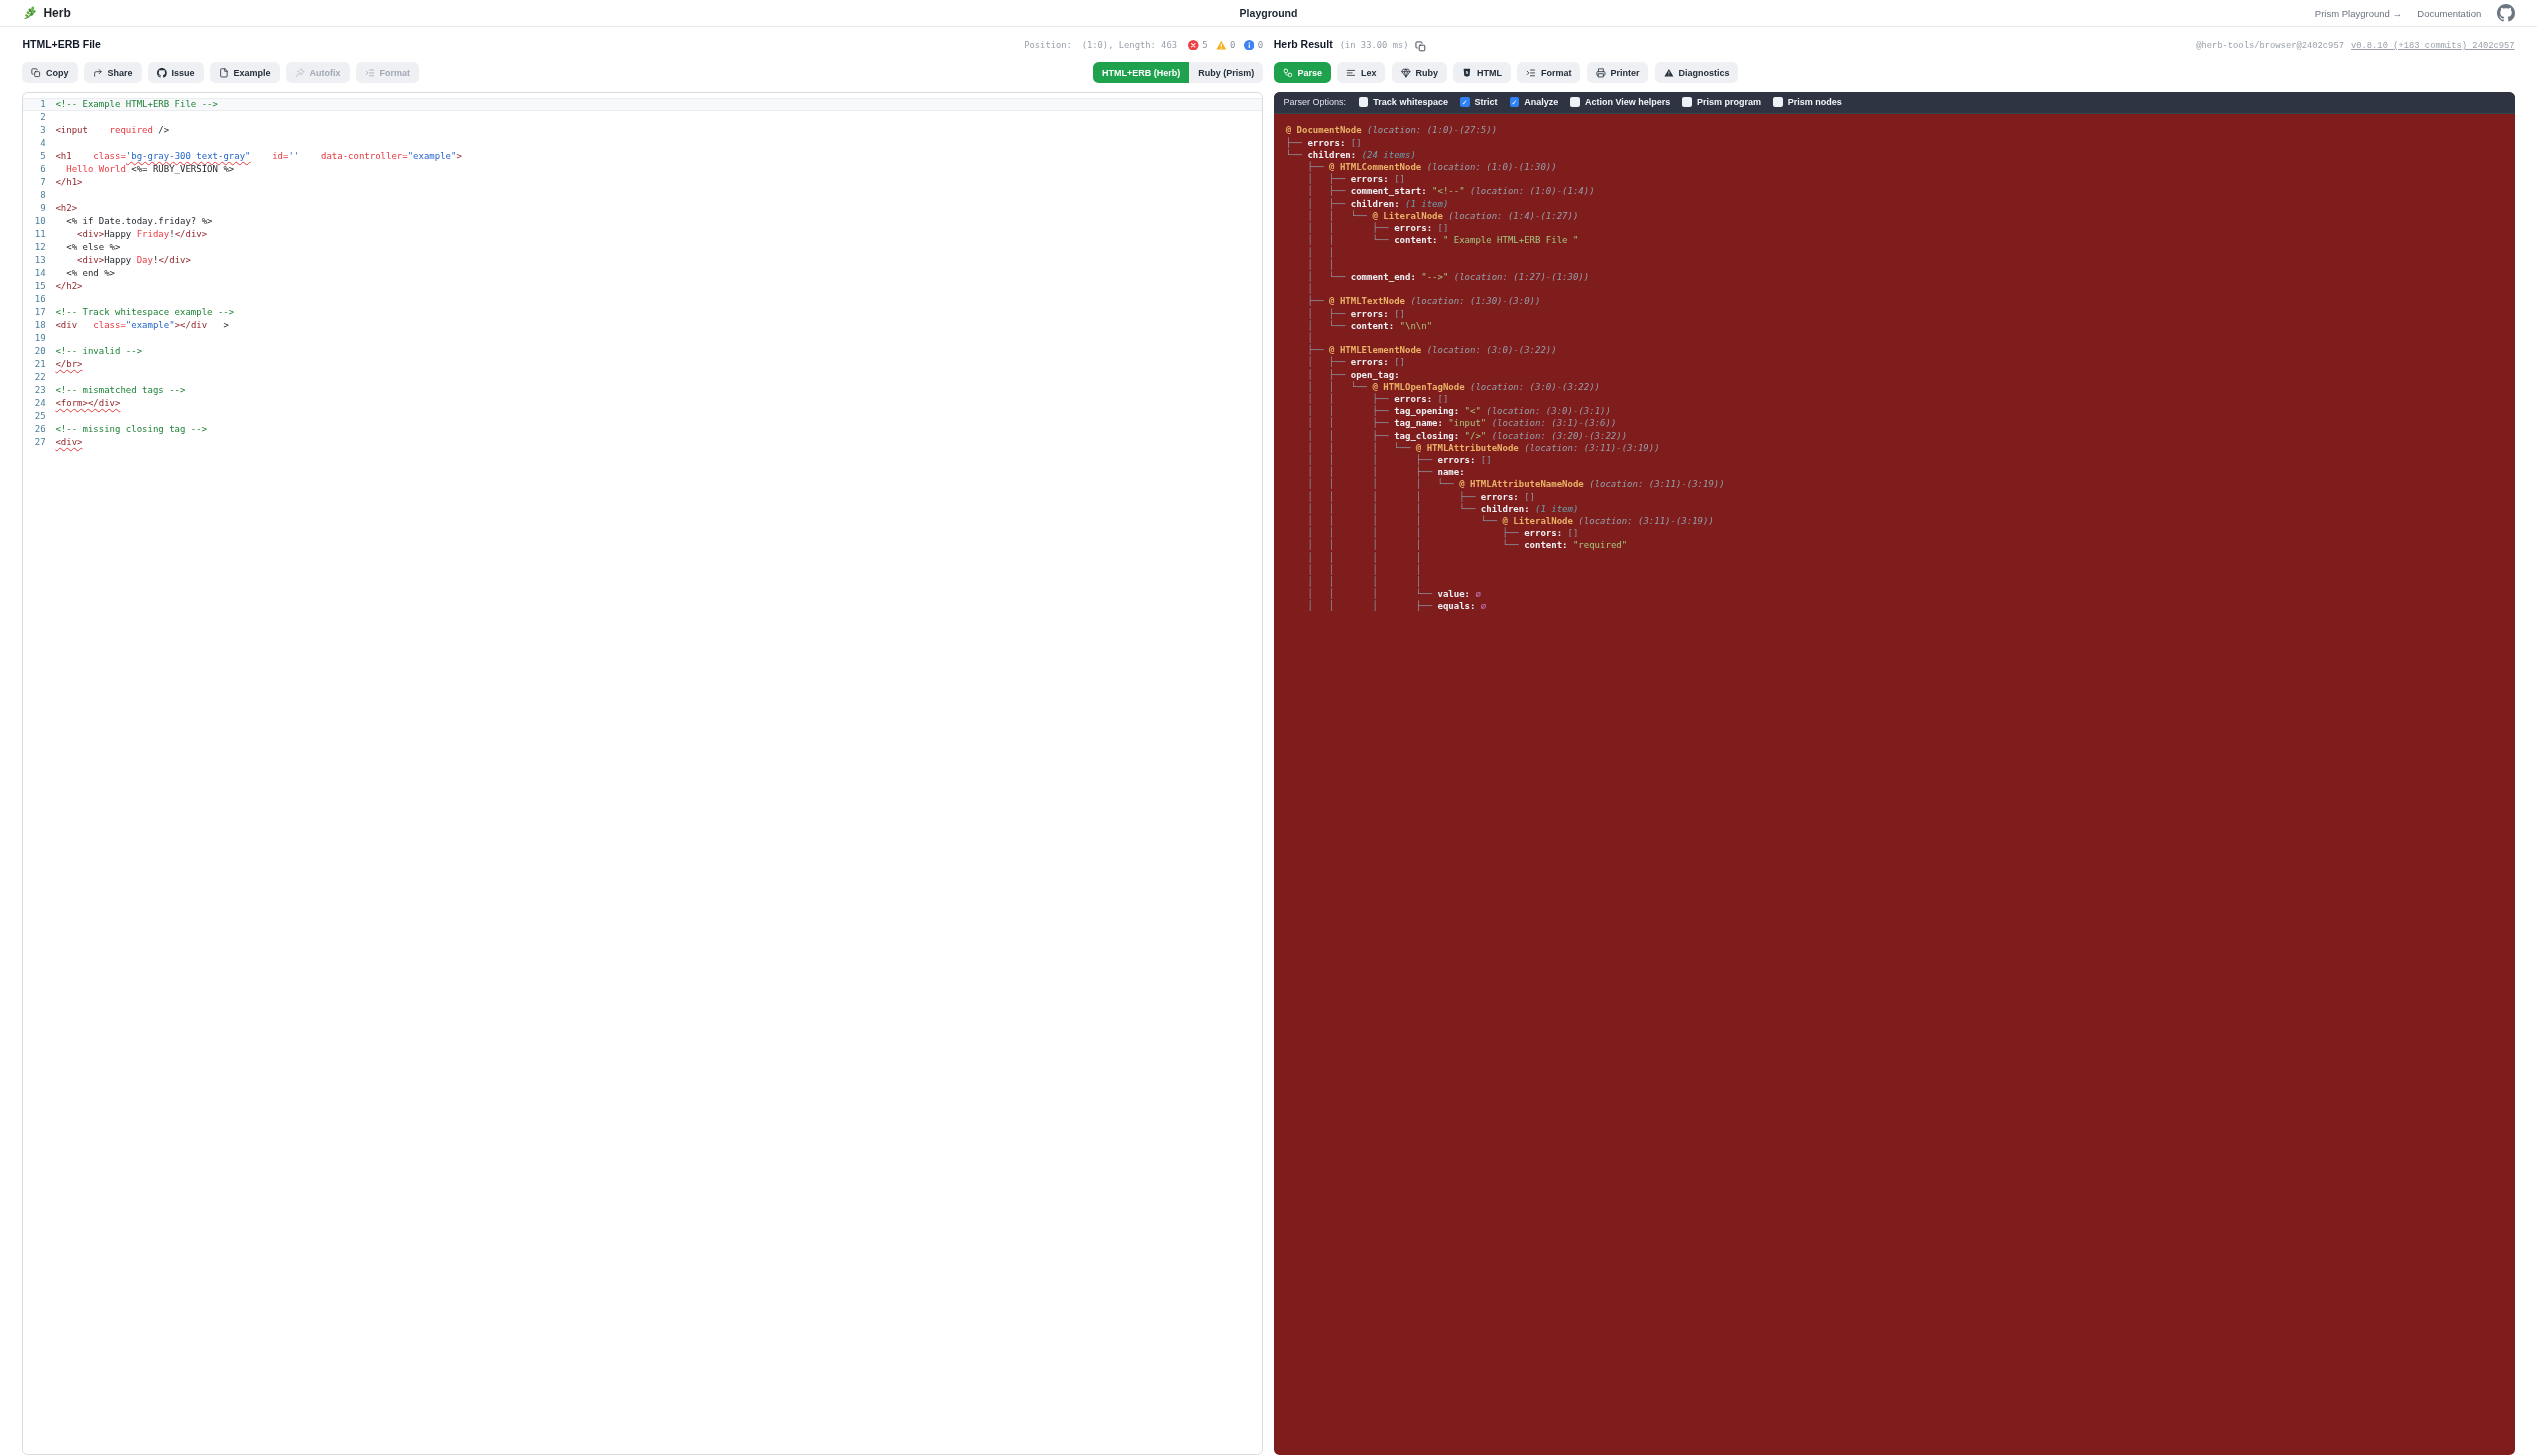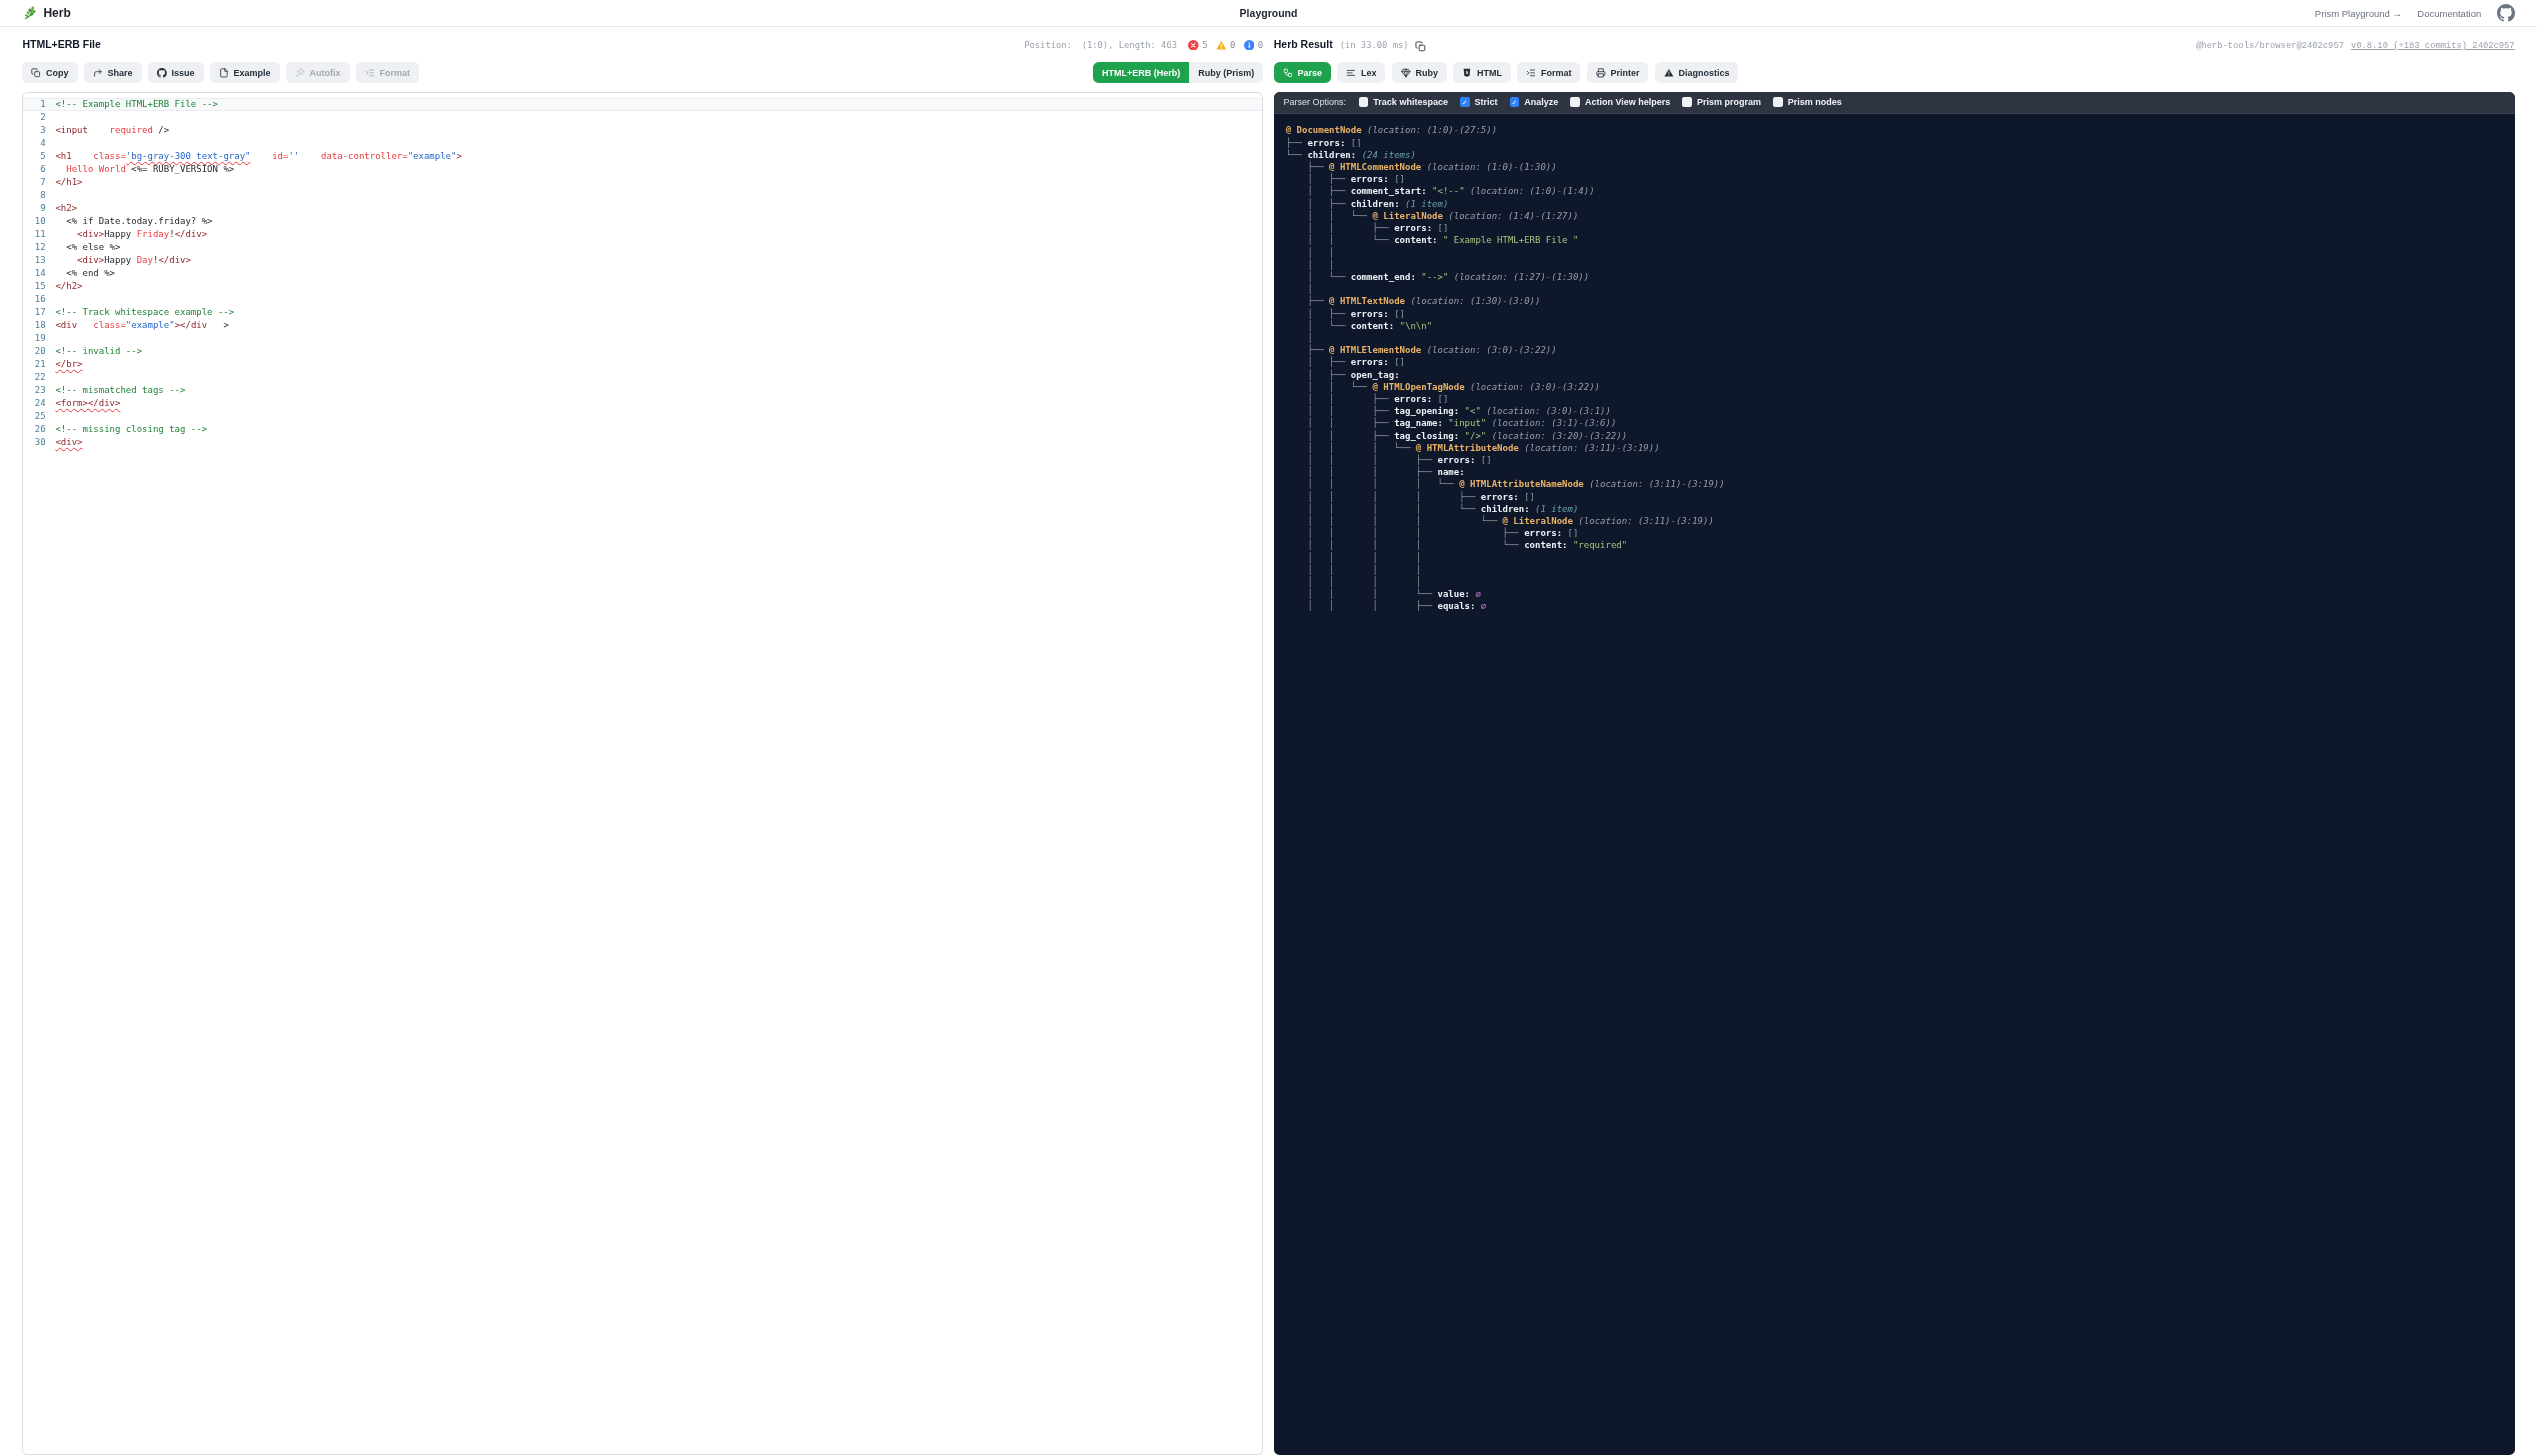--- a/index.html
+++ b/index.html
@@ -77,21 +77,21 @@
   .lc { white-space: pre; }
   .tok-com { color: #1d8236; }
   .tok-tag { color: #93262b; }
   .tok-attr { color: #e5393f; }
   .tok-val { color: #2566c8; }
   .tok-red { color: #ef3b41; }
   .tok-txt { color: #1f2328; }
   .sq { text-decoration: underline; text-decoration-style: wavy; text-decoration-color: #e5393f; text-decoration-thickness: 0.7px; text-underline-offset: 2.1px; }
 
   
-  .result { flex: 1; overflow: hidden; background: #0f172a; border-radius: 5.6px; display: flex; flex-direction: column; }
+  .result { flex: 1; overflow: hidden; background: #7f1d1d; border-radius: 5.6px; display: flex; flex-direction: column; }
   .options-bar {
     flex: none; height: 22.4px; display: flex; align-items: center; gap: 12.6px;
     padding: 0 9.8px; background: #2e3442; border-bottom: 0.7px solid #3b4250;
     border-radius: 5.6px 5.6px 0 0;
   }
   .opt-label { font-size: 9px; color: #dde2ea; }
   .opt { display: inline-flex; align-items: center; gap: 4.9px; cursor: pointer; }
   .optlab { font-size: 9px; font-weight: 600; color: #f2f5f9; }
   .cb {
     width: 9.8px; height: 9.8px; border-radius: 2.1px; background: #eef1f5; flex: none;
@@ -258,21 +258,21 @@
             <div class="cline"><span class="ln">17</span><span class="lc"><span class="tok-com">&lt;!-- Track whitespace example --&gt;</span></span></div>
             <div class="cline"><span class="ln">18</span><span class="lc"><span class="tok-tag">&lt;div</span><span class="tok-txt">   </span><span class="tok-attr">class=</span><span class="tok-val">"example"</span><span class="tok-tag">&gt;&lt;/div</span><span class="tok-txt">   &gt;</span></span></div>
             <div class="cline"><span class="ln">19</span><span class="lc">&nbsp;</span></div>
             <div class="cline"><span class="ln">20</span><span class="lc"><span class="tok-com">&lt;!-- invalid --&gt;</span></span></div>
             <div class="cline"><span class="ln">21</span><span class="lc"><span class="tok-tag sq">&lt;/br&gt;</span></span></div>
             <div class="cline"><span class="ln">22</span><span class="lc">&nbsp;</span></div>
             <div class="cline"><span class="ln">23</span><span class="lc"><span class="tok-com">&lt;!-- mismatched tags --&gt;</span></span></div>
             <div class="cline"><span class="ln">24</span><span class="lc"><span class="tok-tag sq">&lt;form&gt;&lt;/div&gt;</span></span></div>
             <div class="cline"><span class="ln">25</span><span class="lc">&nbsp;</span></div>
             <div class="cline"><span class="ln">26</span><span class="lc"><span class="tok-com">&lt;!-- missing closing tag --&gt;</span></span></div>
-            <div class="cline"><span class="ln">30</span><span class="lc"><span class="tok-tag sq">&lt;div&gt;</span></span></div>
+            <div class="cline"><span class="ln">27</span><span class="lc"><span class="tok-tag sq">&lt;div&gt;</span></span></div>
           </div>
       </div>
     </section>
 
     <section class="col">
       <div class="panel-head">
         <span class="ptitle">Herb Result</span>
         <span class="timing">(in 33.00 ms)</span>
         <span class="copy-sm">
           <svg viewBox="0 0 24 24">

